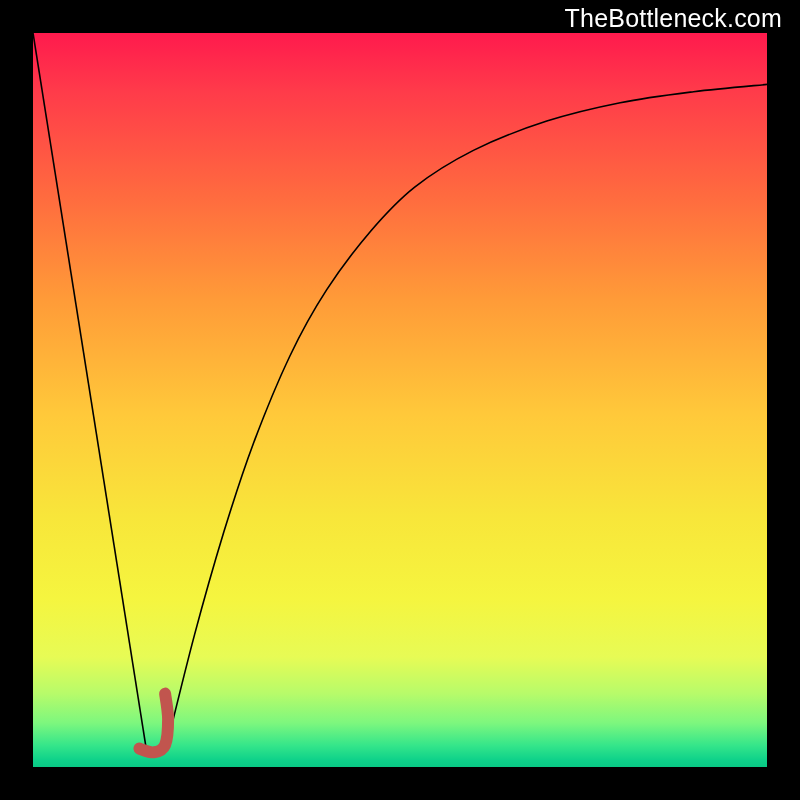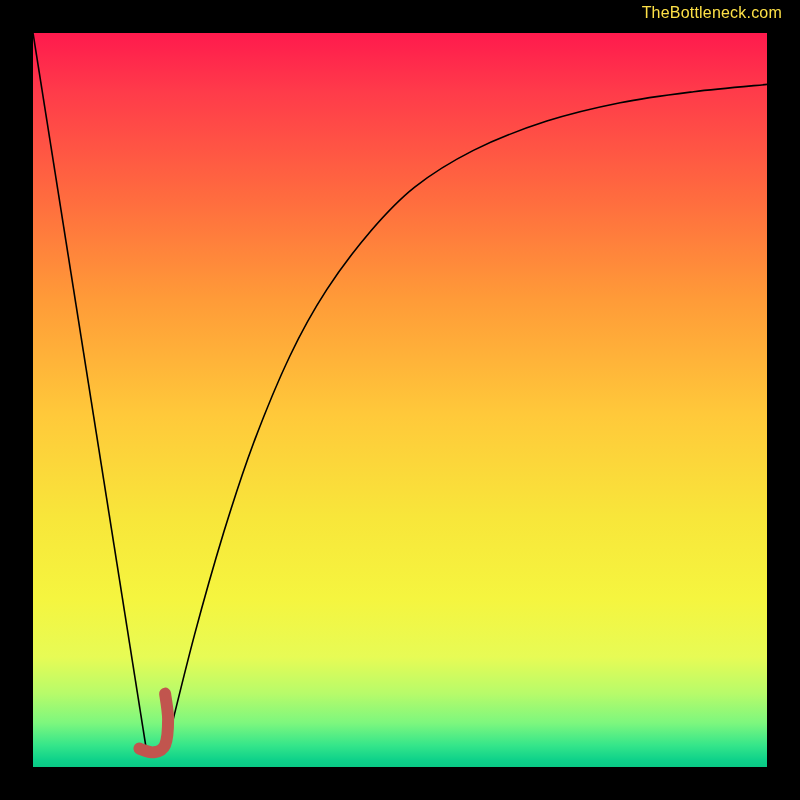--- a/index.html
+++ b/index.html
@@ -42,22 +42,22 @@
   }
   svg.curves {
     position: absolute;
     left: 0; top: 0;
     width: 734px; height: 734px;
   }
   .watermark {
     position: absolute;
     top: 4px;
     right: 18px;
-    color: #fde047;
-    font-size: 16px;
+    color: #ffffff;
+    font-size: 25px;
     font-weight: 500;
     letter-spacing: 0.2px;
     user-select: none;
   }
 </style>
 </head>
 <body>
 
 <div class="frame">
   <div class="watermark">TheBottleneck.com</div>

